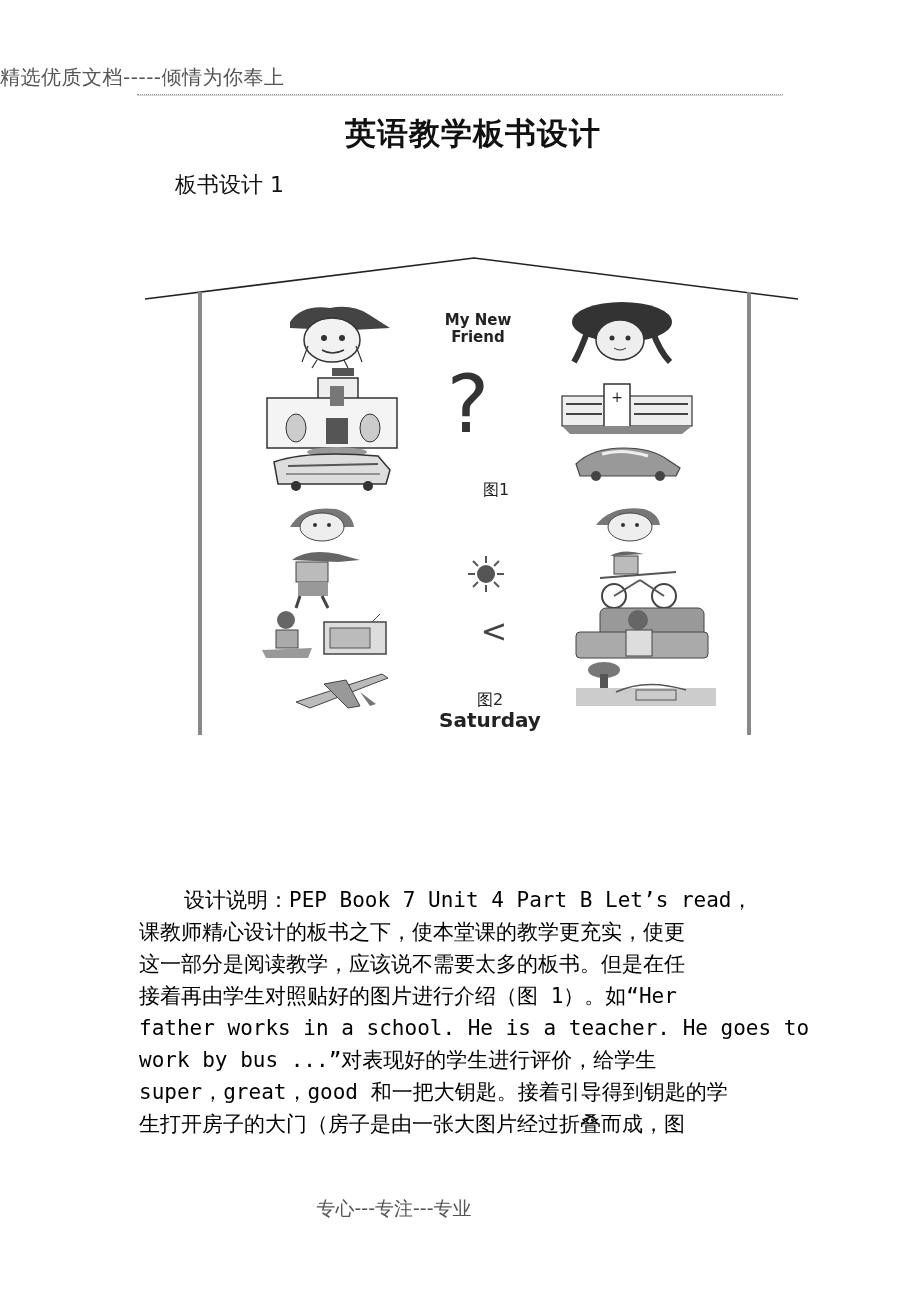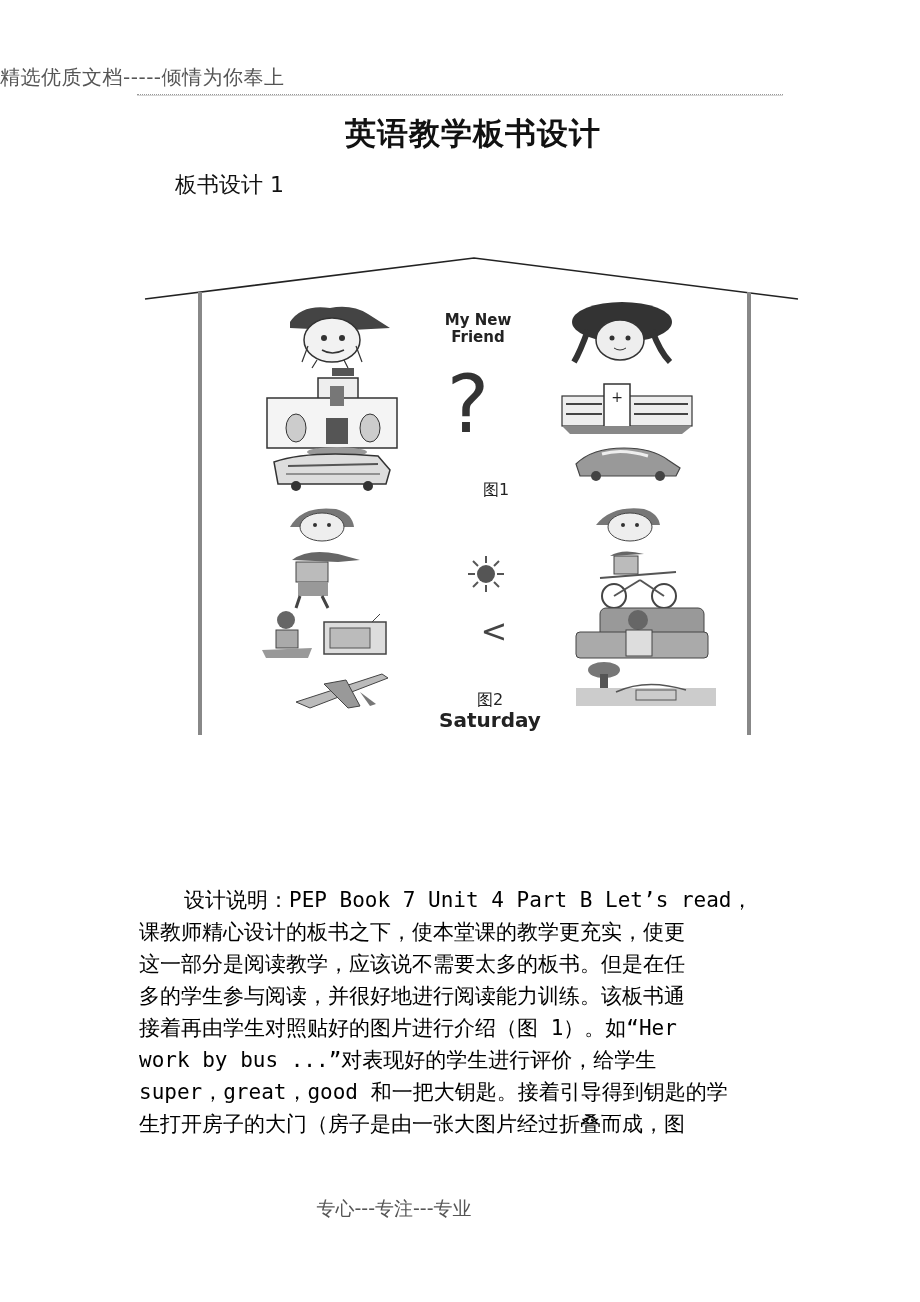--- a/index.html
+++ b/index.html
@@ -185,20 +185,20 @@
   </div>
   <div class="abs fig-label" style="left:446px; top:480px; width:100px; font-size:16px; font-weight:normal;">图1</div>
   <div class="abs fig-label" style="left:420px; top:708px; width:140px; font-size:20px;">Saturday</div>
   <div class="abs fig-label" style="left:440px; top:690px; width:100px; font-size:16px; font-weight:normal;">图2</div>
 </div>
 
 <div class="abs body-text">
   <p style="padding-left:24px;">　设计说明：PEP Book 7 Unit 4 Part  B Let’s read，</p>
   <p>课教师精心设计的板书之下，使本堂课的教学更充实，使更</p>
   <p>这一部分是阅读教学，应该说不需要太多的板书。但是在任</p>
-  <p>多的学生参与阅读，并很好地进行阅读能力训练。该板书通</p>
   <p>接着再由学生对照贴好的图片进行介绍（图 1）。如“Her</p>
+  <p>father works in a school.  He is a teacher. He goes to</p>
   <p>work by bus ...”对表现好的学生进行评价，给学生</p>
   <p>super，great，good 和一把大钥匙。接着引导得到钥匙的学</p>
   <p>生打开房子的大门（房子是由一张大图片经过折叠而成，图</p>
 </div>
 
 <div class="abs footer-text">专心---专注---专业</div>
 
 </body></html>

